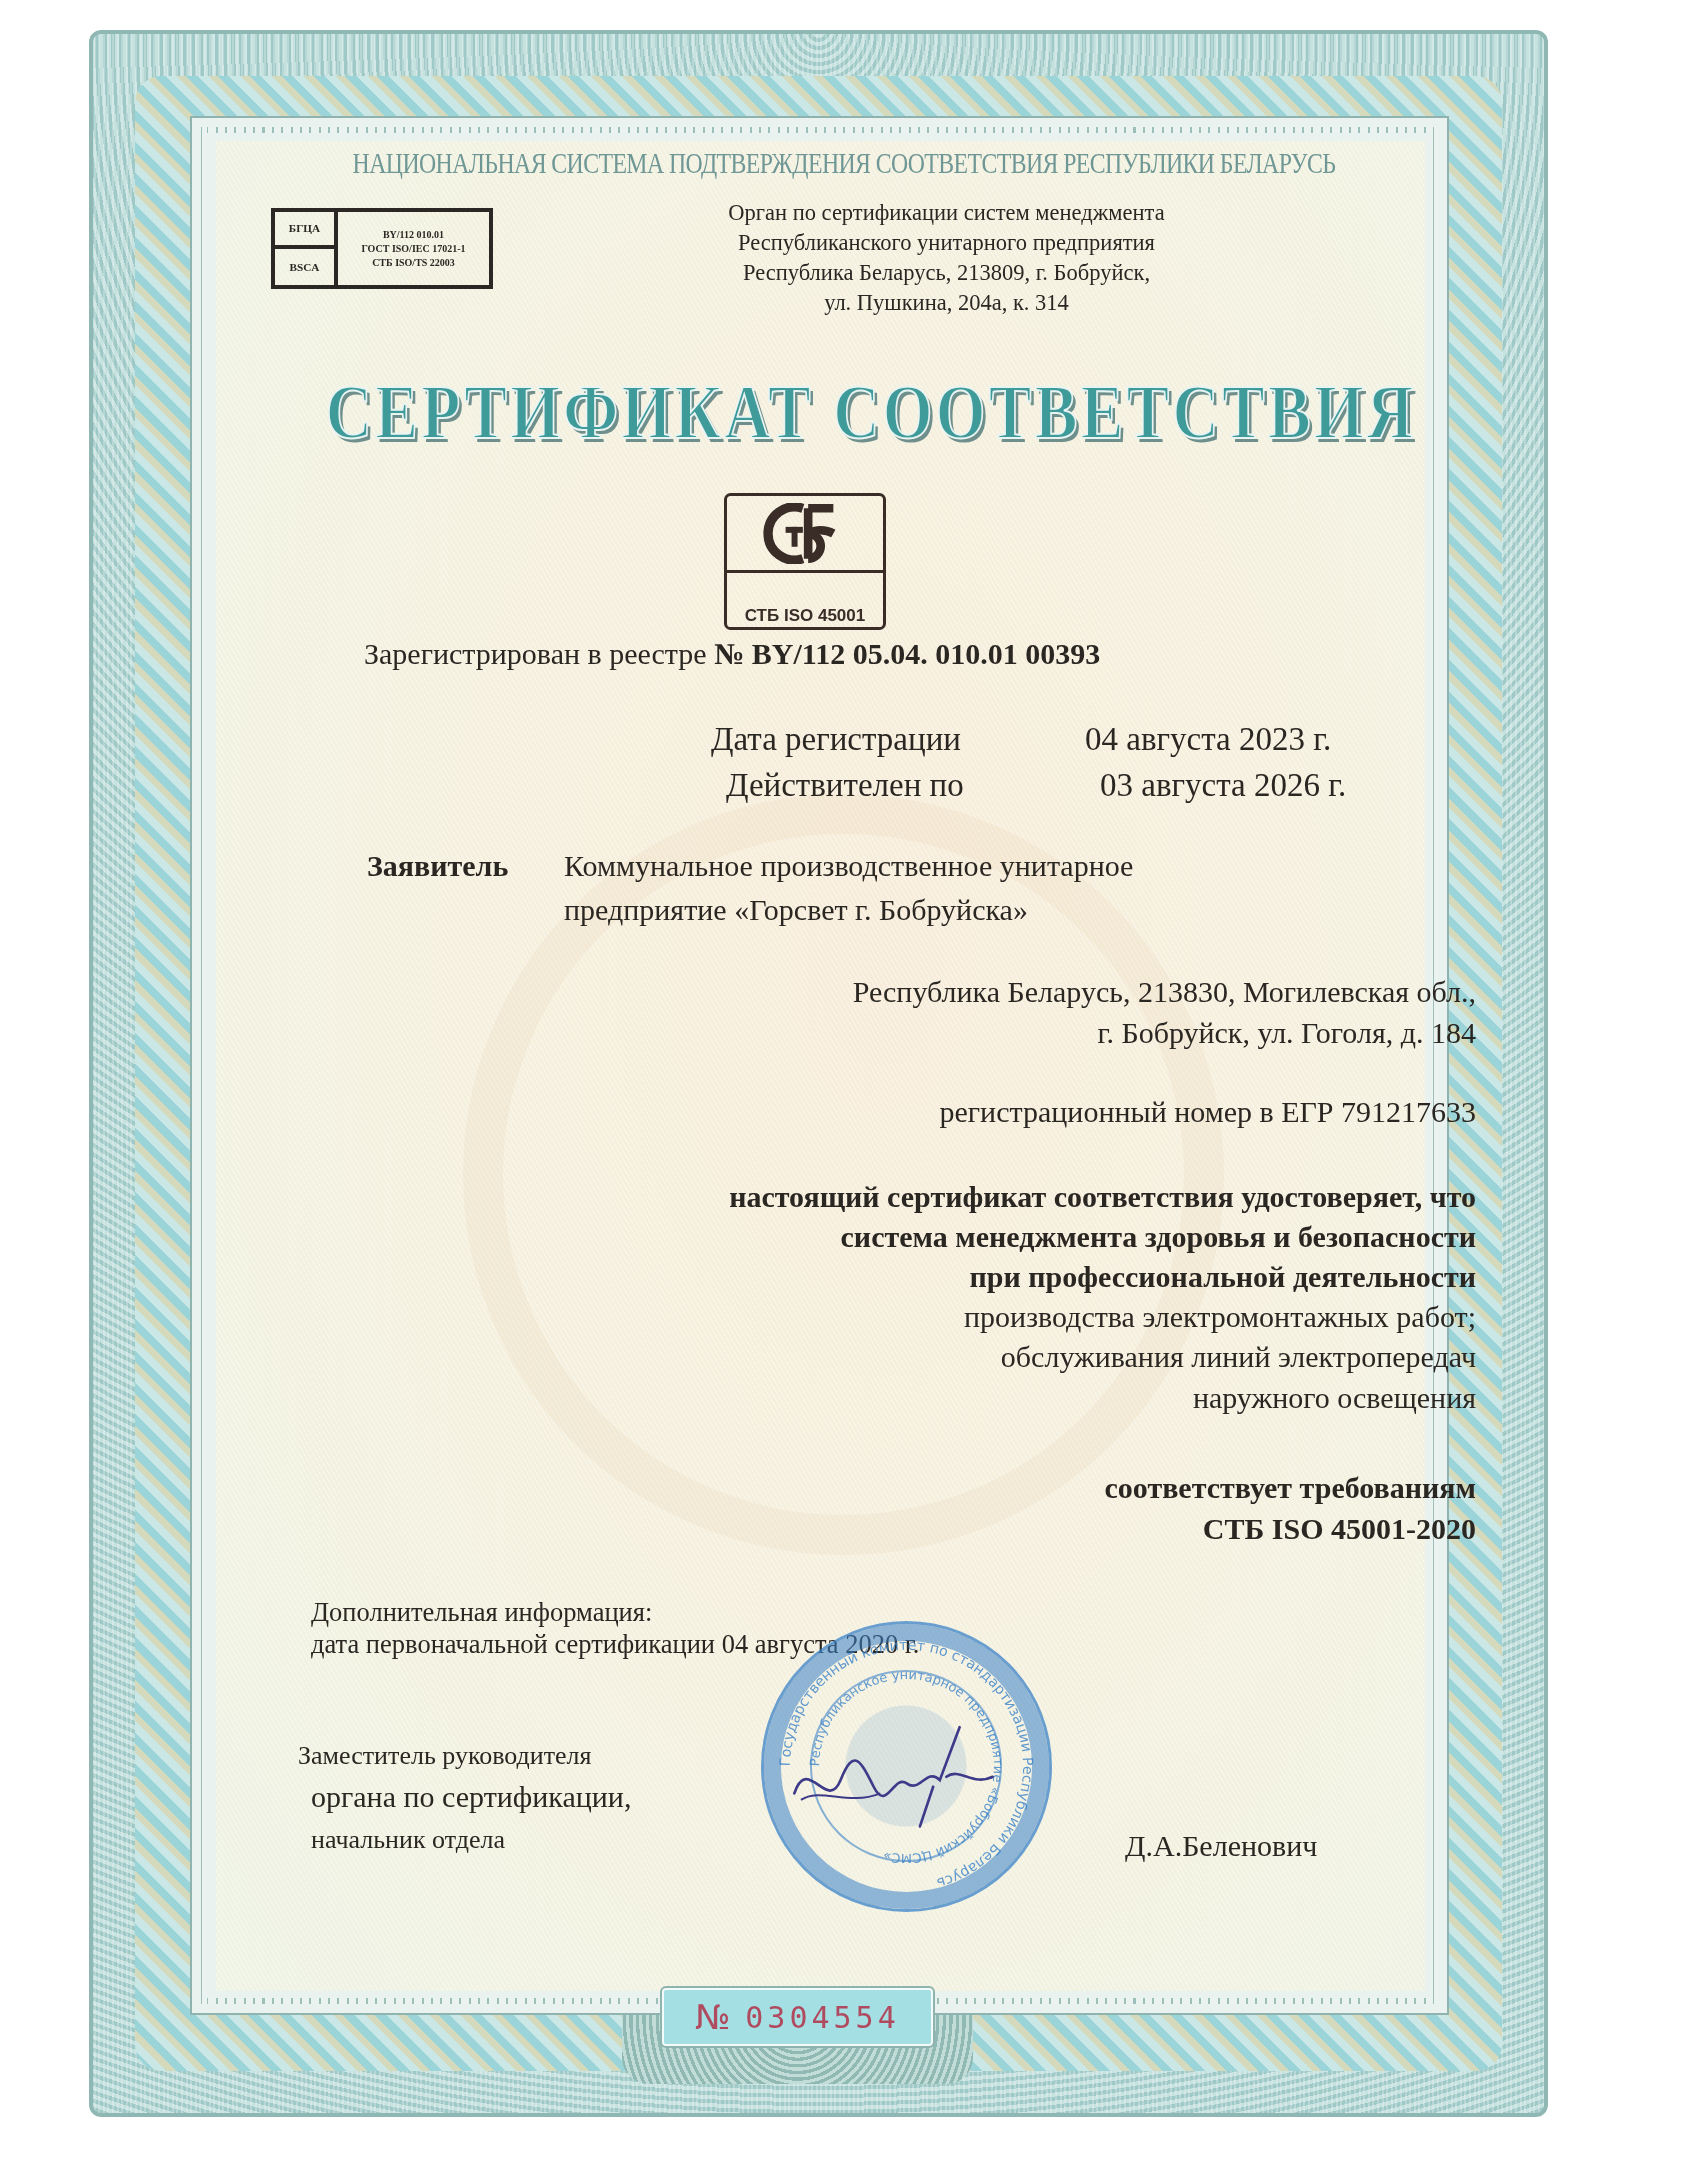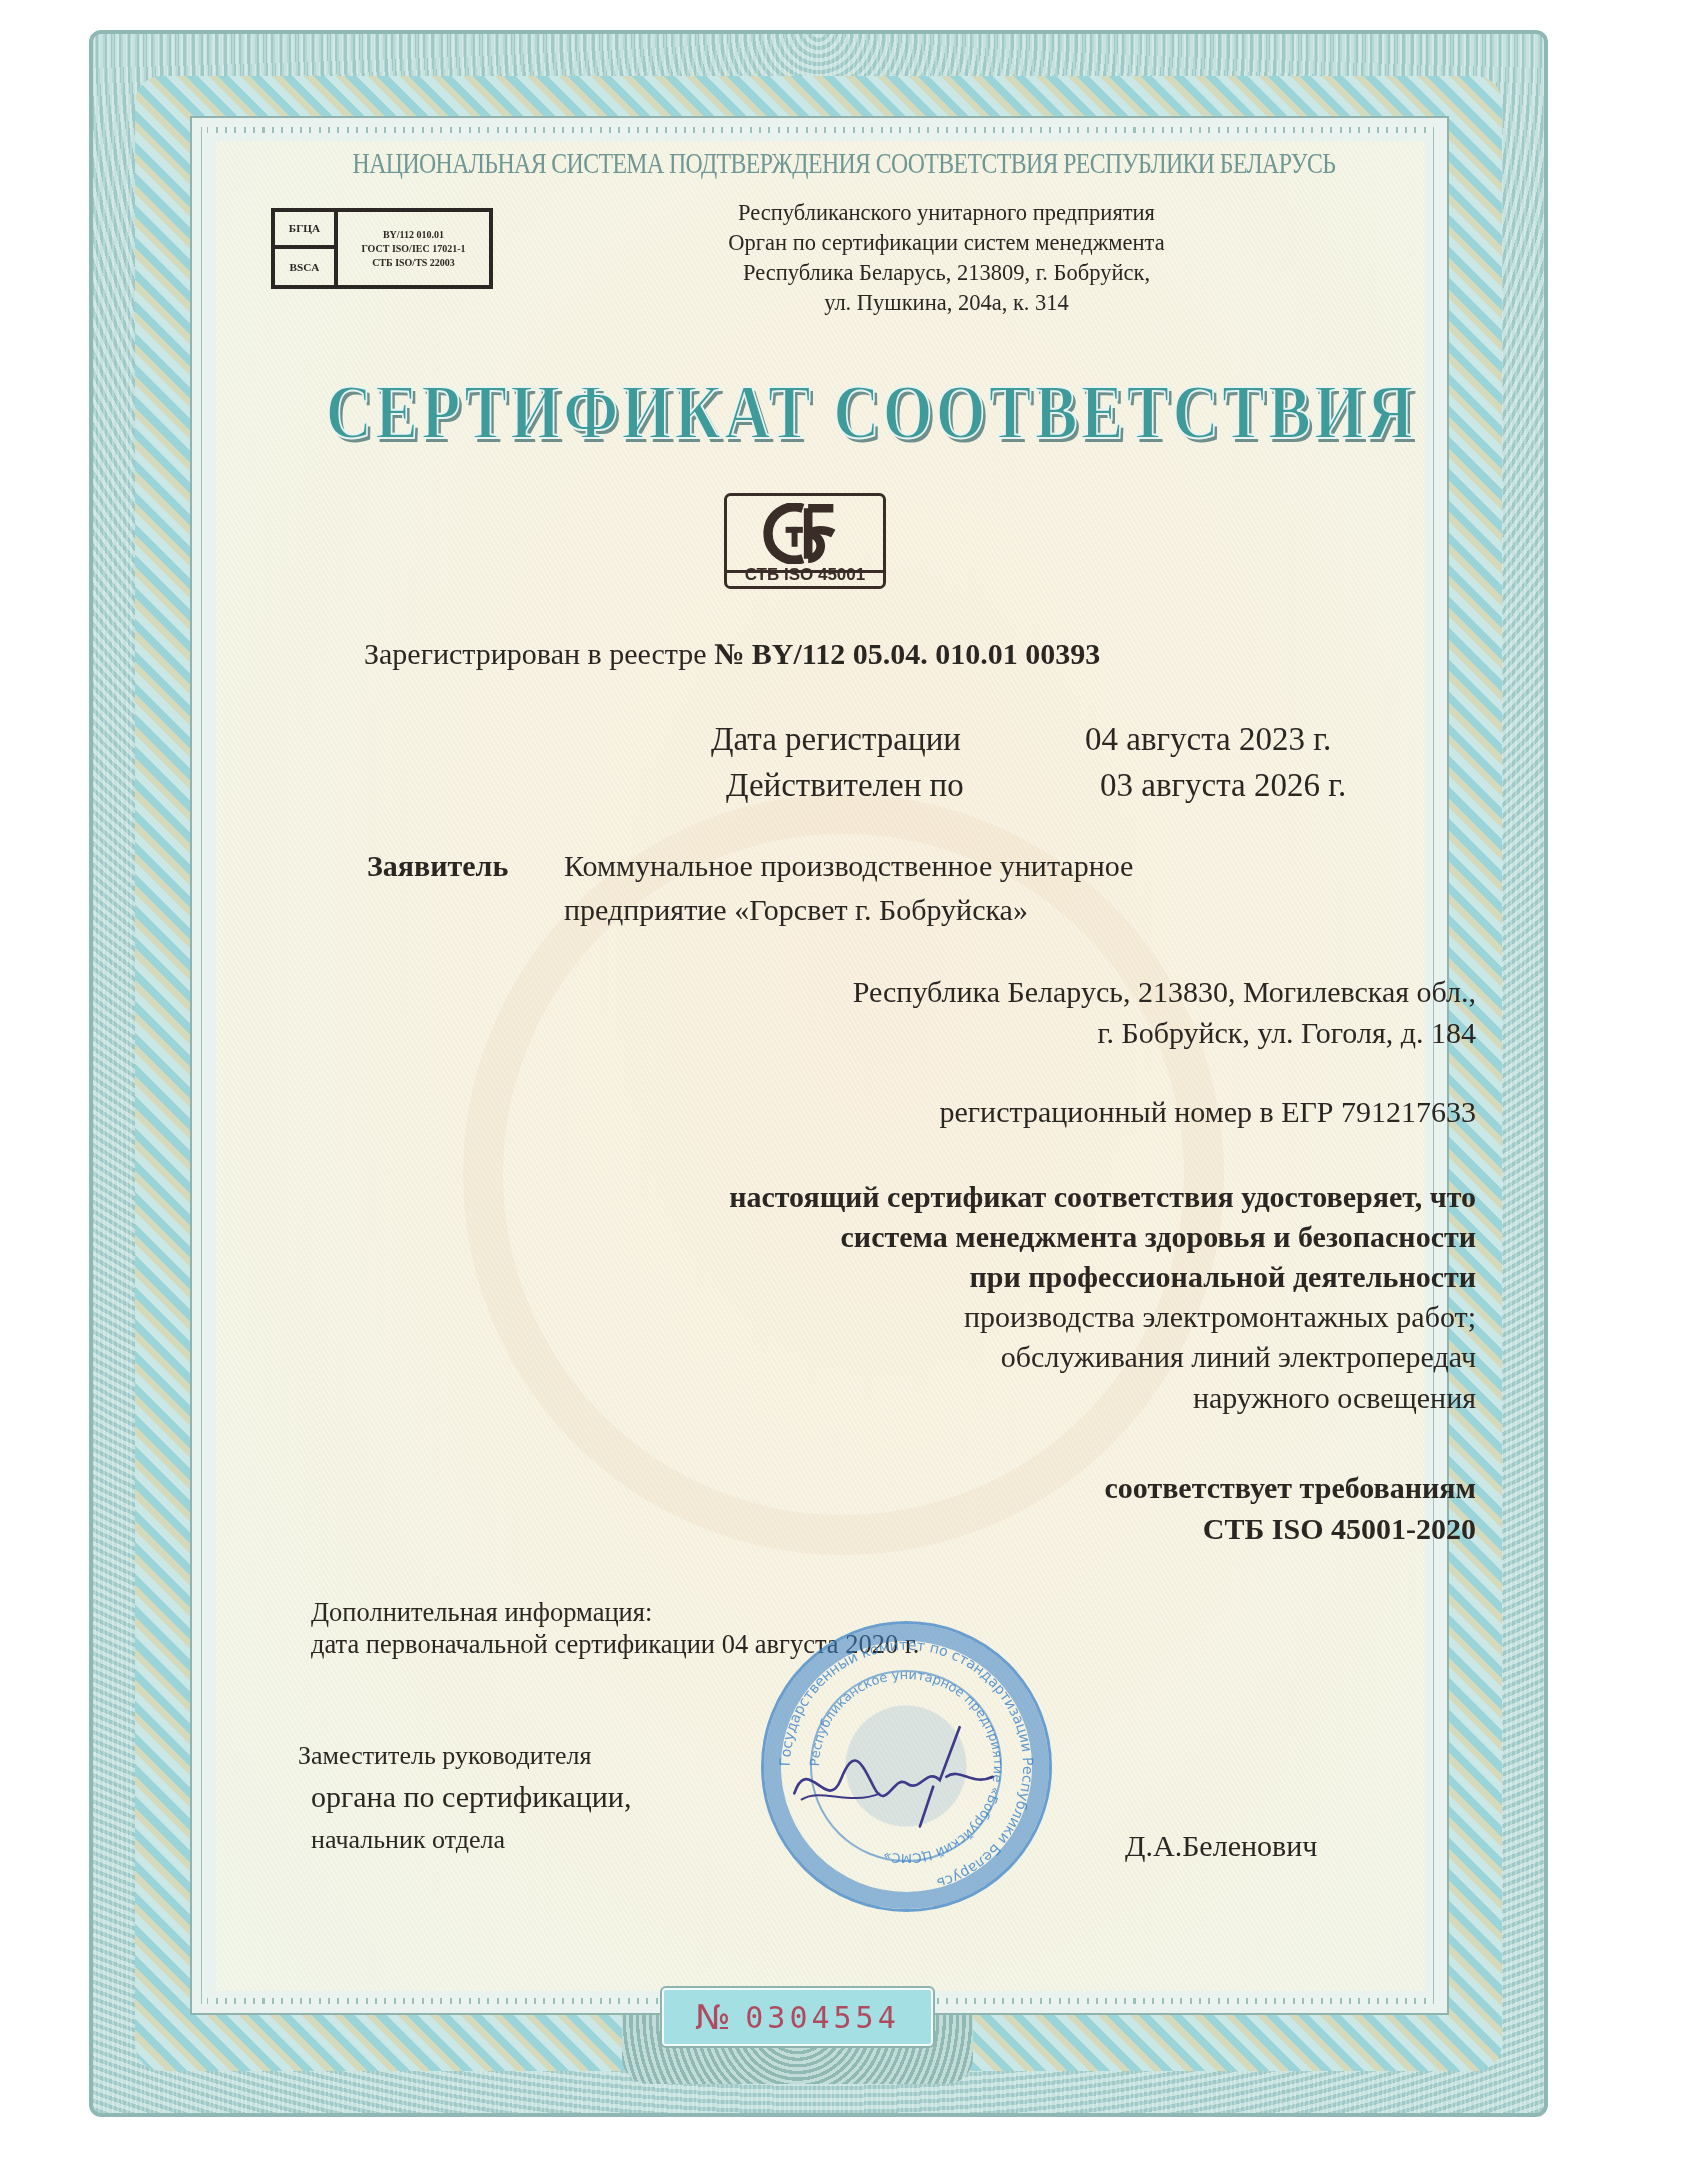--- a/index.html
+++ b/index.html
@@ -70,21 +70,21 @@
   }
   .title {
     left: 212px; top: 367px; width: 1264px; text-align: center;
     font-family: "Liberation Serif", serif; font-weight: bold;
     font-size: 78px; letter-spacing: 4px; color: #3f9a9a;
     -webkit-text-stroke: 2px #e8f4f2;
     text-shadow: 4px 4px 0 #6f8f8c;
     transform: scaleX(0.82); transform-origin: 50% 0; white-space: nowrap;
   }
   .logo-box {
-    left: 724px; top: 493px; width: 162px; height: 96px;
+    left: 724px; top: 493px; width: 162px; height: 137px;
     border: 3.3px solid #3a2d28; border-radius: 6.6px; box-sizing: border-box;
   }
   .logo-mark { position: absolute; left: 0; right: 0; top: 0; height: 74px; border-bottom: 3.3px solid #3a2d28; display: flex; align-items: center; justify-content: center; }
   .logo-caption { position: absolute; left: 0; right: 0; bottom: 1.3px; text-align: center; font-family: "Liberation Sans", sans-serif; font-weight: bold; font-size: 17px; color: #3a2d28; }
   .t { font-size: 30px; line-height: 37px; white-space: nowrap; color: #2a2622; }
   .b { font-weight: bold; }
   .reg { left: 364px; top: 635px; }
   .dates-label { left: 711px; }
   .dates-value { left: 1085px; }
   .d1 { top: 721px; }
@@ -143,22 +143,22 @@
     <div class="accr-cell">BSCA</div>
   </div>
   <div class="accr-right">
     <div>BY/112 010.01</div>
     <div>ГОСТ ISO/IEC 17021-1</div>
     <div>СТБ ISO/TS 22003</div>
   </div>
 </div>
 
 <div class="abs org">
+  <div>Орган по сертификации систем менеджмента</div>
   <div>Республиканского унитарного предприятия</div>
-  <div>Орган по сертификации систем менеджмента</div>
   <div>Республика Беларусь, 213809, г. Бобруйск,</div>
   <div>ул. Пушкина, 204а, к. 314</div>
 </div>
 
 <div class="abs title">СЕРТИФИКАТ  СООТВЕТСТВИЯ</div>
 
 <div class="abs logo-box">
   <div class="logo-mark">
     <svg width="93" height="61" viewBox="0 0 140 92">
       <path d="M66 8 A40 40 0 1 0 66 84" fill="none" stroke="#3a2d28" stroke-width="14"></path>

